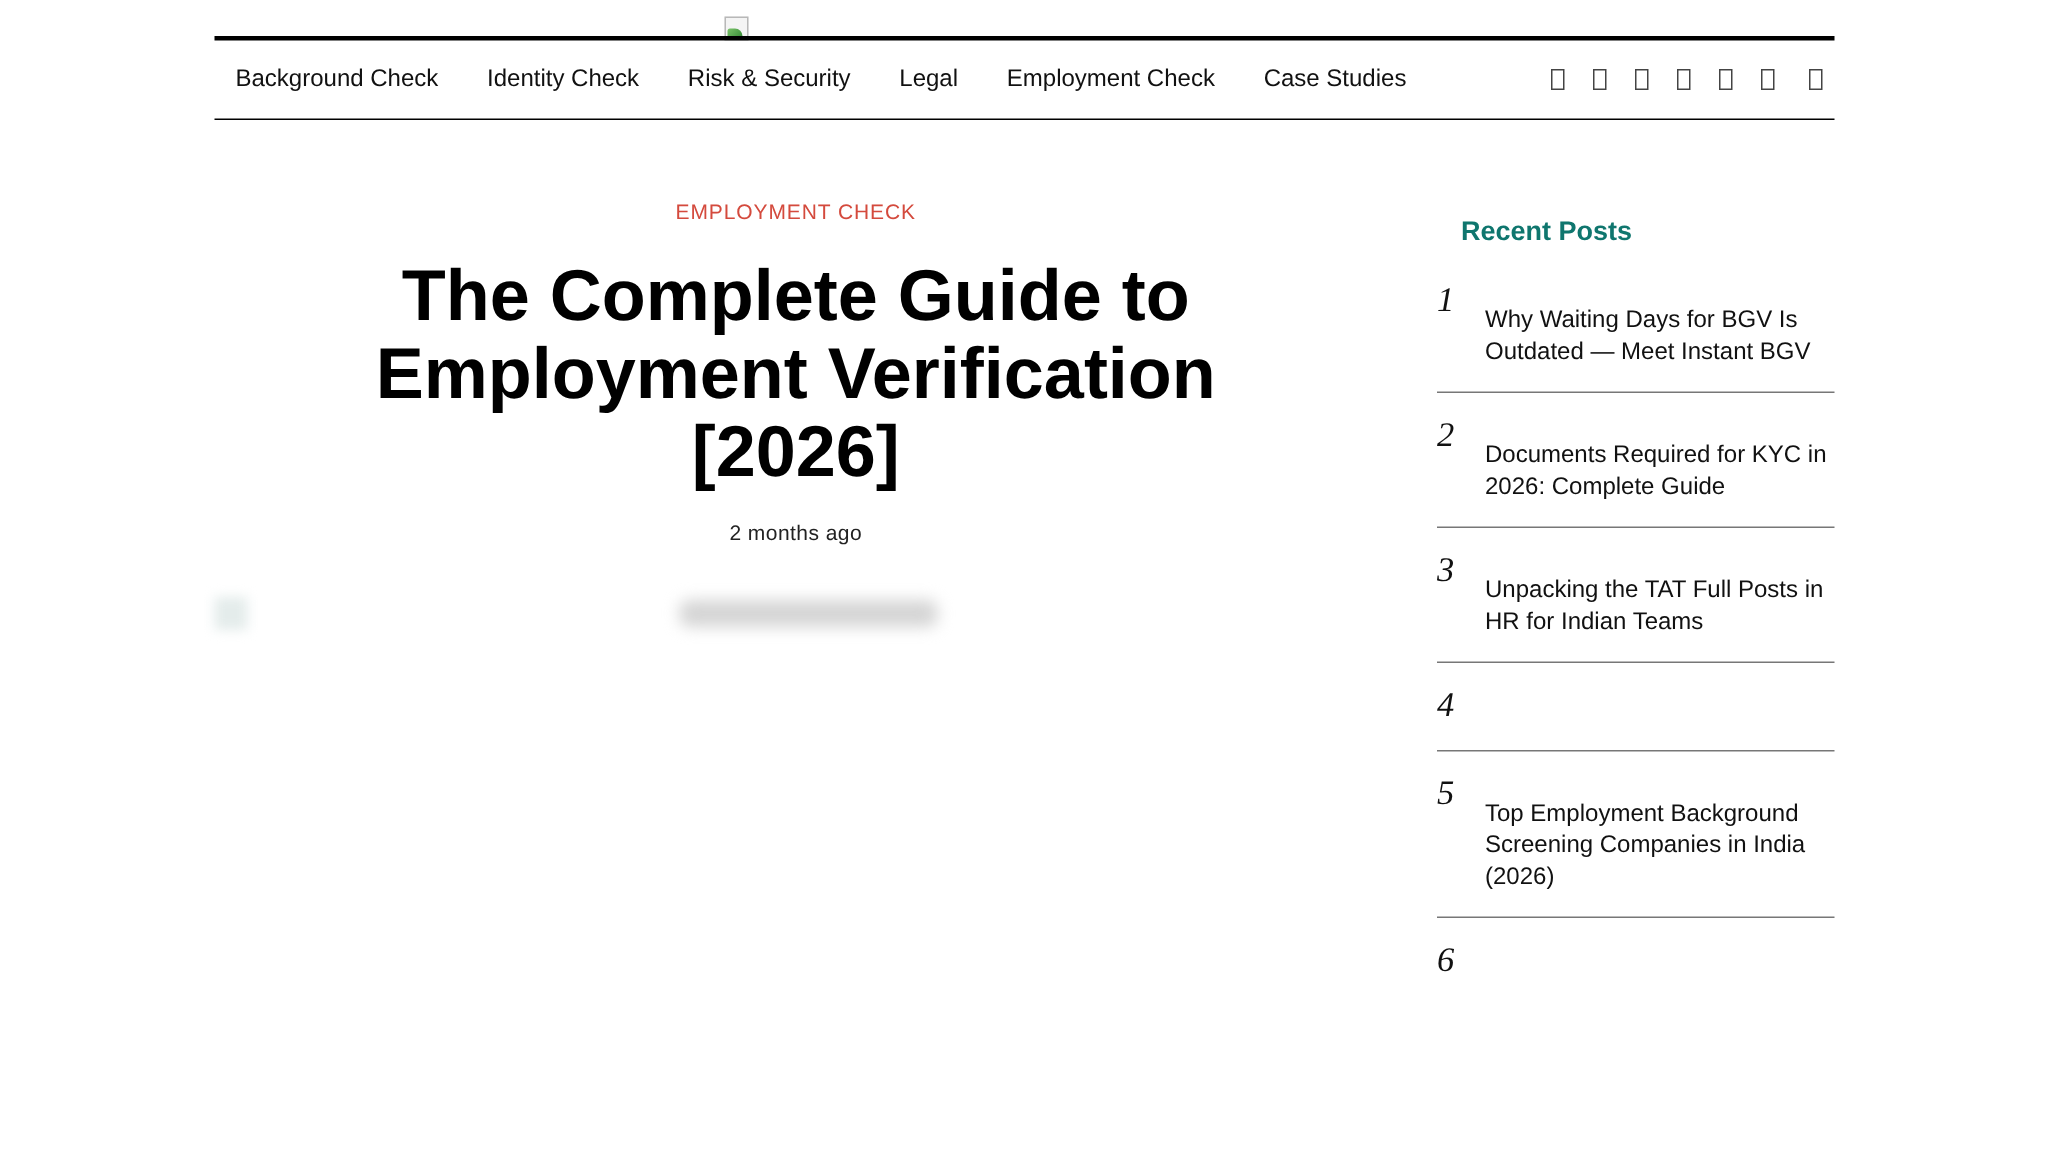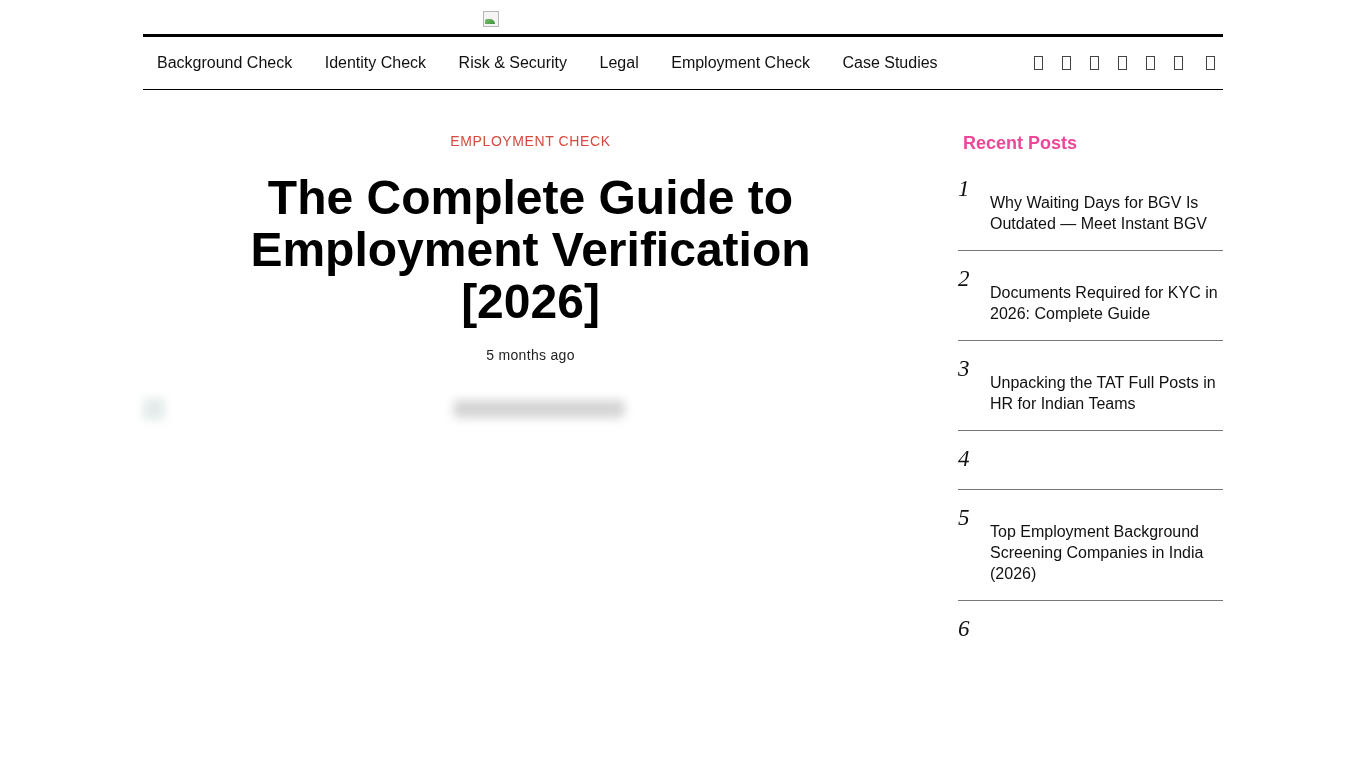--- a/index.html
+++ b/index.html
@@ -3,41 +3,41 @@
 <meta charset="utf-8">
 <style>
   html, body { margin: 0; padding: 0; background: #ffffff; }
   body { width: 1366px; height: 768px; position: relative; overflow: hidden;
          font-family: "Liberation Sans", sans-serif; color: #111; }
   .logo-img { position: absolute; left: 483px; top: 11px; width: 16px; height: 16px; }
   .logo-img .frame { position: absolute; left: 0; top: 0; width: 14px; height: 14px;
                      border: 1px solid #b8b8b8; background: #f4f4f4; }
   .logo-img .green { position: absolute; left: 2px; top: 8px; width: 10px; height: 5px;
                      background: linear-gradient(135deg, #7bc46a, #3a8f3a); border-radius: 2px 6px 0 0; }
-  .nav { position: absolute; left: 143px; top: 34px; width: 1080px; height: 52px;
+  .nav { position: absolute; left: 143px; top: 24px; width: 1080px; height: 52px;
          border-top: 3px solid #000; border-bottom: 1px solid #000; box-sizing: content-box; }
   .nav-items { position: absolute; left: 14px; top: 0; height: 52px; display: flex; align-items: center; }
   .nav-item { font-size: 16px; color: #111; margin-right: 32.5px; text-decoration: none; cursor: pointer; white-space: nowrap; }
   .nav-icons { position: absolute; right: 8px; top: 0; height: 52px; display: flex; align-items: center; }
   .nav-icon { width: 9px; height: 14px; border: 1px solid #444; margin-left: 19px; box-sizing: border-box; cursor: pointer; }
   .nav-icon.last { margin-left: 23px; }
 
   .article { position: absolute; left: 143px; top: 120px; width: 775px; text-align: center; }
   .category { position: absolute; left: 0; width: 775px; top: 13px; font-size: 14px; letter-spacing: 0.6px;
               color: #d44a3d; text-transform: uppercase; }
   .title { position: absolute; left: 60px; width: 655px; top: 52px; margin: 0;
            font-size: 48px; font-weight: bold; line-height: 52px; color: #000; text-align: center; }
   .date { position: absolute; left: 0; width: 775px; top: 227px; font-size: 14px; color: #222; letter-spacing: 0.3px; }
   .blur-thumb { position: absolute; left: 0; top: 278px; width: 22px; height: 22px; background: #e4eceb;
                 filter: blur(4px); }
   .blur-bar { position: absolute; left: 310px; top: 280px; width: 172px; height: 18px; background: #d5d5d5;
               filter: blur(5px); border-radius: 6px; }
 
   .sidebar { position: absolute; left: 958px; top: 128px; width: 265px; }
-  .sidebar-title { font-size: 18px; font-weight: bold; color: #ec4899; margin: 5px; height: 20px; line-height: 20px; }
+  .sidebar-title { font-size: 18px; font-weight: bold; color: #0f766e; margin: 16px; height: 20px; line-height: 20px; }
   .post-list { list-style: none; margin: 0; padding: 0; margin-top: 19px; }
   .post { display: flex; border-bottom: 1px solid #777; padding-bottom: 16px; margin-bottom: 11px; }
   .post:last-child { border-bottom: none; }
   .post-num { width: 32px; flex: none; font-family: "Liberation Serif", serif; font-style: italic;
               font-size: 23px; line-height: 28px; color: #111; padding-top: 3px; }
   .post-link { font-size: 16px; line-height: 21px; color: #111; text-decoration: none; cursor: pointer; margin-top: 20px; }
 </style>
 </head>
 <body>
 
@@ -62,21 +62,21 @@
     <span class="nav-icon"></span>
     <span class="nav-icon"></span>
     <span class="nav-icon"></span>
     <span class="nav-icon last"></span>
   </div>
 </nav>
 
 <main class="article">
   <a class="category">EMPLOYMENT CHECK</a>
   <h1 class="title">The Complete Guide to Employment Verification [2026]</h1>
-  <div class="date">5 months ago</div>
+  <div class="date">2 months ago</div>
   <div class="blur-thumb"></div>
   <div class="blur-bar"></div>
 </main>
 
 <aside class="sidebar">
   <h2 class="sidebar-title">Recent Posts</h2>
   <ol class="post-list">
     <li class="post">
       <span class="post-num">1</span>
       <a class="post-link">Why Waiting Days for BGV Is Outdated — Meet Instant BGV</a>

